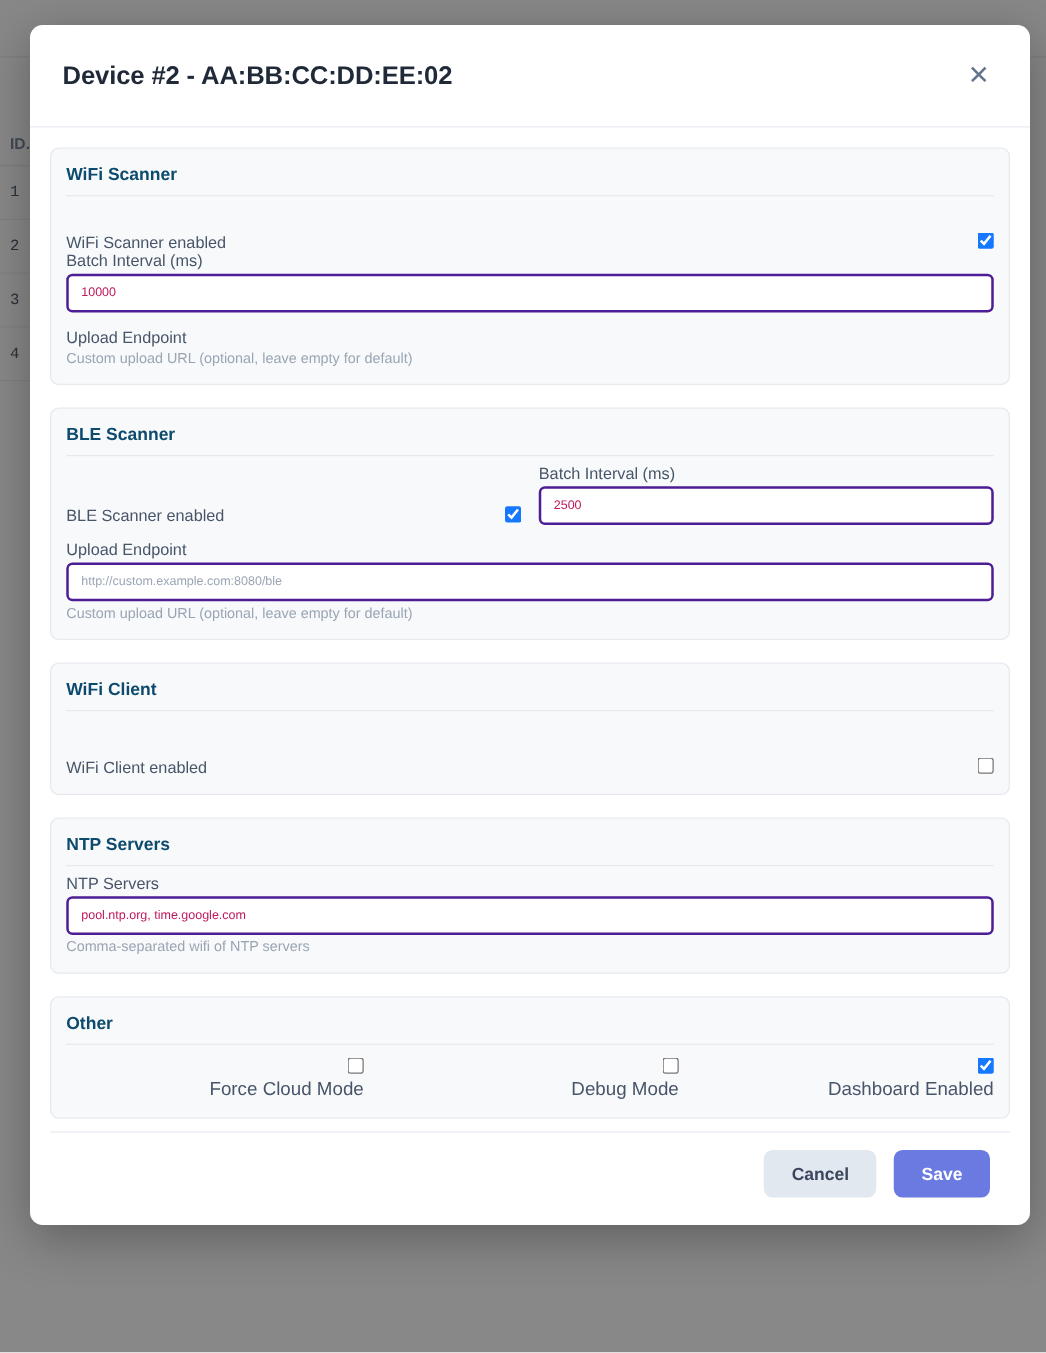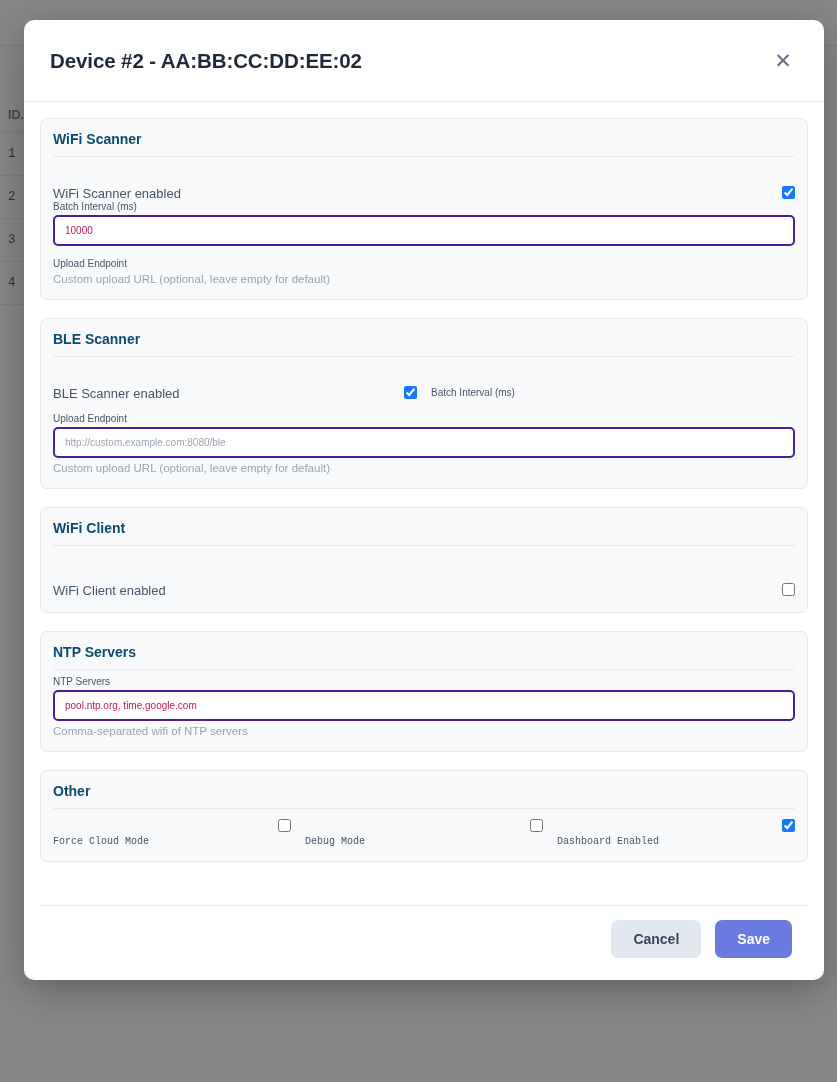--- a/index.html
+++ b/index.html
@@ -116,21 +116,21 @@
   .section-title {
     font-size: 14px;
     font-weight: 700;
     color: #0c4a6e;
     padding: 0 0 9px 0;
     border-bottom: 1px solid #e6eaef;
     margin-bottom: 6px;
   }
 
   .field-label {
-    font-size: 10px;
+    font-size: 13px;
     color: #475569;
     margin-bottom: 3px;
     display: block;
   }
   .help-text {
     font-size: 11.5px;
     color: #9aa5b4;
     margin-top: 4px;
     display: block;
   }
@@ -190,24 +190,23 @@
     grid-template-columns: 1fr 1fr 1fr;
     column-gap: 14px;
     padding-top: 4px;
   }
   .cb3 .cb-col { display: flex; flex-direction: column; }
   .cb3 .cb-box-line {
     display: flex; justify-content: flex-end;
     margin-bottom: 4px;
   }
   .cb3 .cb-col-label {
-    font-size: 10px;
+    font-size: 15px;
     color: #475569;
-    text-align: left;
-    font-family: Liberation Mono, monospace;
+    text-align: right;
   }
 
   
   .modal-footer {
     flex: 0 0 auto;
     padding: 14px 16px 22px 16px;
     border-top: 1px solid #e8ecf1;
     margin: 0 16px 0 16px;
     display: flex;
     justify-content: flex-end;
@@ -292,20 +291,21 @@
 
       <div class="split2">
         <div class="cbrow">
           <div class="cb-label">BLE Scanner enabled</div>
           <div class="cb-cell">
             <input type="checkbox" checked="" style="">
           </div>
         </div>
         <div>
           <label class="field-label">Batch Interval (ms)</label>
+          <input class="text-input" type="text" value="2500" style="">
         </div>
       </div>
 
       <label class="field-label" style="margin-top:12px;">Upload Endpoint</label>
       <input class="text-input" type="text" placeholder="http://custom.example.com:8080/ble" style="">
       <span class="help-text">Custom upload URL (optional, leave empty for default)</span>
     </div>
 
     <div class="section">
       <div class="section-title">WiFi Client</div>

